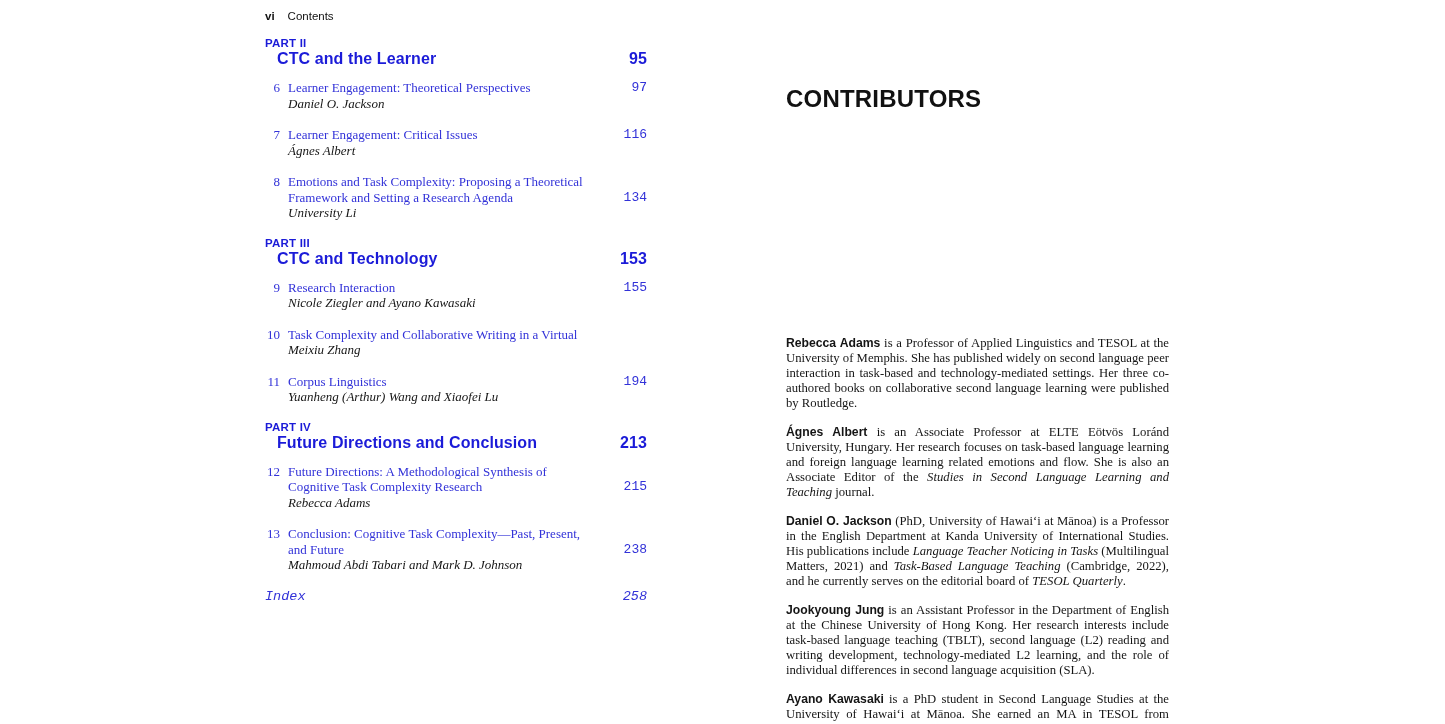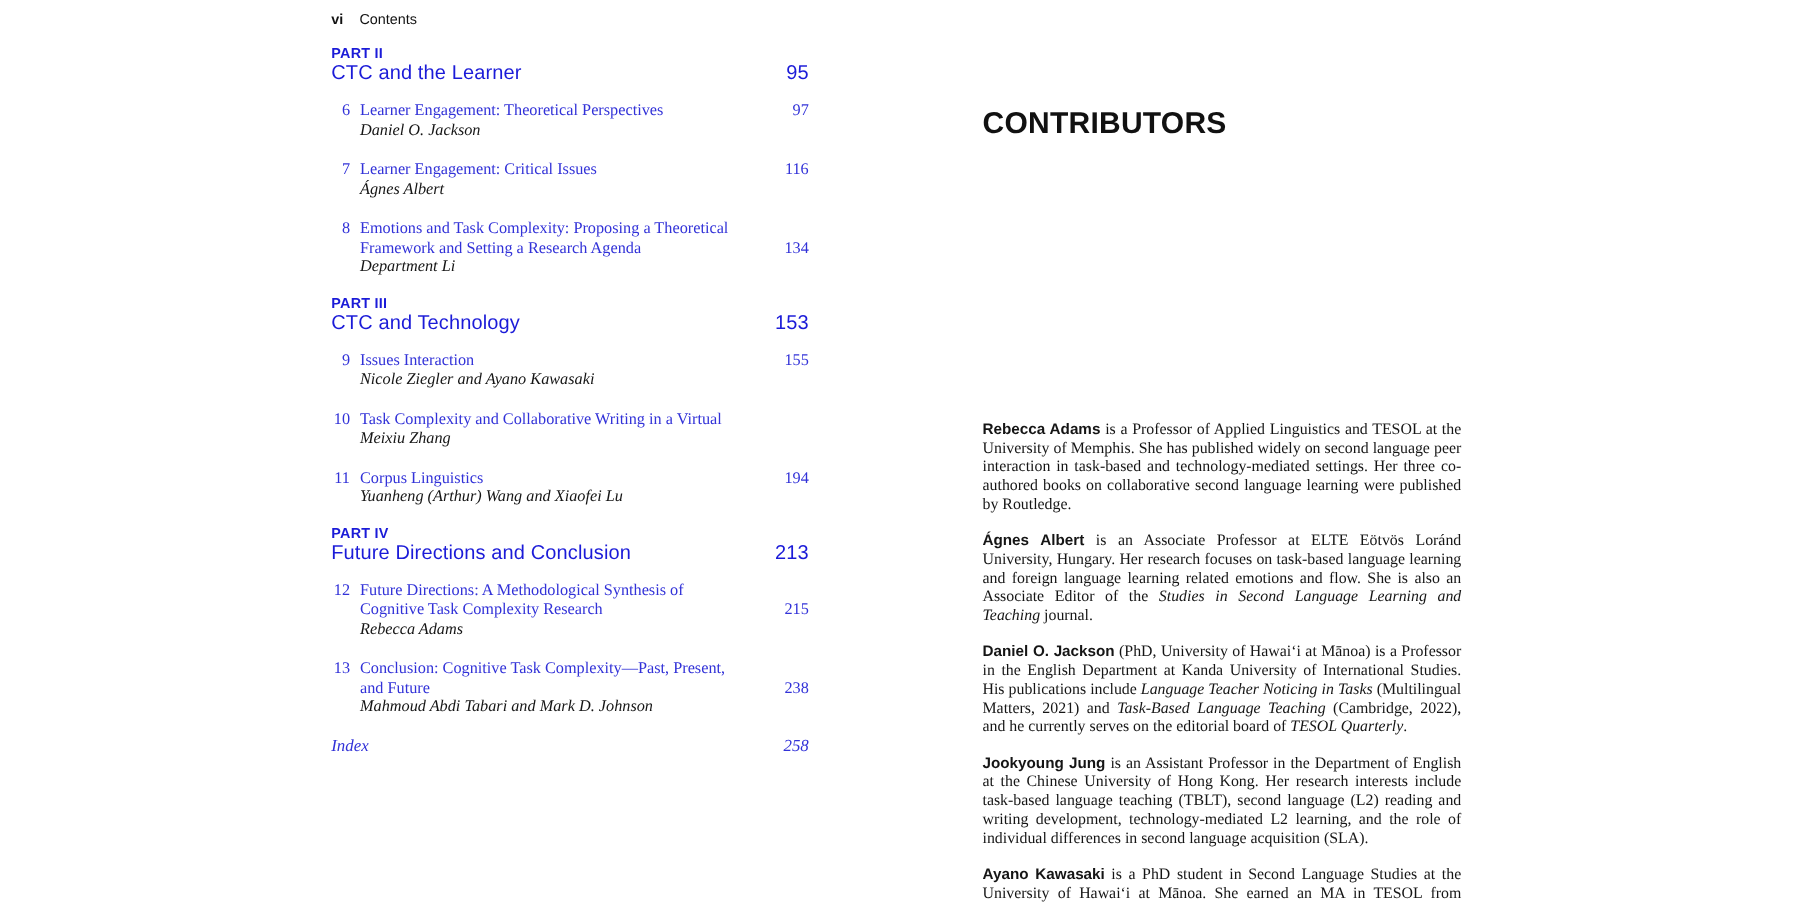--- a/index.html
+++ b/index.html
@@ -19,45 +19,45 @@
     font-size:11.5px;color:#111;margin-bottom:15px;}
   .folio{font-weight:700;}
   .toc-section{margin-top:0;}
   .toc-section + .toc-section{margin-top:10px;}
   .part-label{
     font-weight:700;font-size:11.5px;letter-spacing:.2px;
     color:var(--heading-blue);line-height:13px;
   }
   .part-row{
     display:flex;justify-content:space-between;align-items:flex-end;
-    font-weight:400;font-size:16px;color:var(--heading-blue);
-    line-height:18px;margin-bottom:12px;letter-spacing:.1px;
+    font-weight:700;font-size:16px;color:var(--heading-blue);
+    line-height:18px;margin-bottom:12px;letter-spacing:.1px;margin-left:12px;
   }
   .chapter{display:flex;margin-bottom:16px;}
   .ch-num{
     flex:none;width:15px;text-align:right;
     font-family:"Liberation Serif",serif;font-size:13px;
     color:var(--link-blue);line-height:15.5px;
   }
   .ch-body{flex:1;margin-left:8px;}
   .ch-line{
     display:flex;justify-content:space-between;align-items:flex-start;
     font-family:"Liberation Serif",serif;font-size:13px;
     color:var(--link-blue);line-height:15.5px;
   }
   .ch-line .t{white-space:nowrap;}
-  .ch-page{font-family:Liberation Serif, serif;font-size:13px;
+  .ch-page{font-family:Liberation Mono, monospace;font-size:13px;
     color:var(--link-blue);margin-left:10px;}
   .ch-authors{
     font-family:"Liberation Serif",serif;font-style:italic;
     font-size:13px;color:var(--ink);line-height:15.5px;
   }
   .index-row{
     display:flex;justify-content:space-between;align-items:baseline;
-    font-family:Liberation Serif, serif;font-style:italic;
+    font-family:Liberation Mono, monospace;font-style:italic;
     font-size:13.5px;color:var(--link-blue);margin-top:8px;
   }
   
   .page-right{position:absolute;left:786px;top:0;width:383px;}
   .contrib-heading{
     margin:86px 0 0 0;font-weight:700;font-size:24px;color:#111;
     letter-spacing:.2px;line-height:26px;
   }
   .bios{position:absolute;left:0;top:288px;width:383px;margin-top:48px;}
   .bio{
@@ -108,35 +108,35 @@
           <div class="chapter">
             <div class="ch-num">8</div>
             <div class="ch-body">
               <div class="ch-line">
                 <span class="t">Emotions and Task Complexity: Proposing a Theoretical</span>
               </div>
               <div class="ch-line">
                 <span class="t">Framework and Setting a Research Agenda</span>
                 <span class="ch-page">134</span>
               </div>
-              <div class="ch-authors">Department Li</div>
+              <div class="ch-authors">University Li</div>
             </div>
           </div>
         </div>
         <div class="toc-section">
           <div class="part-label">PART III</div>
           <div class="part-row">
             <span>CTC and Technology</span>
             <span>153</span>
           </div>
           <div class="chapter">
             <div class="ch-num">9</div>
             <div class="ch-body">
               <div class="ch-line">
-                <span class="t">Issues Interaction</span>
+                <span class="t">Research Interaction</span>
                 <span class="ch-page">155</span>
               </div>
               <div class="ch-authors">Nicole Ziegler and Ayano Kawasaki</div>
             </div>
           </div>
           <div class="chapter">
             <div class="ch-num">10</div>
             <div class="ch-body">
               <div class="ch-line">
                 <span class="t">Task Complexity and Collaborative Writing in a Virtual</span>

